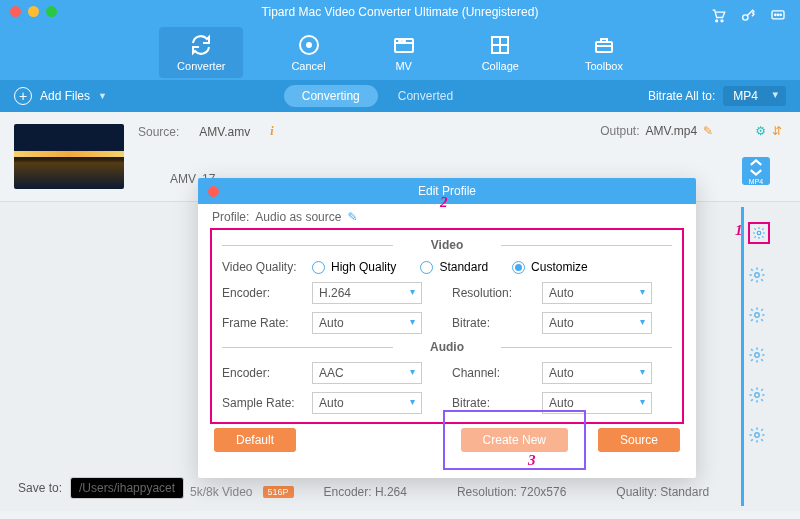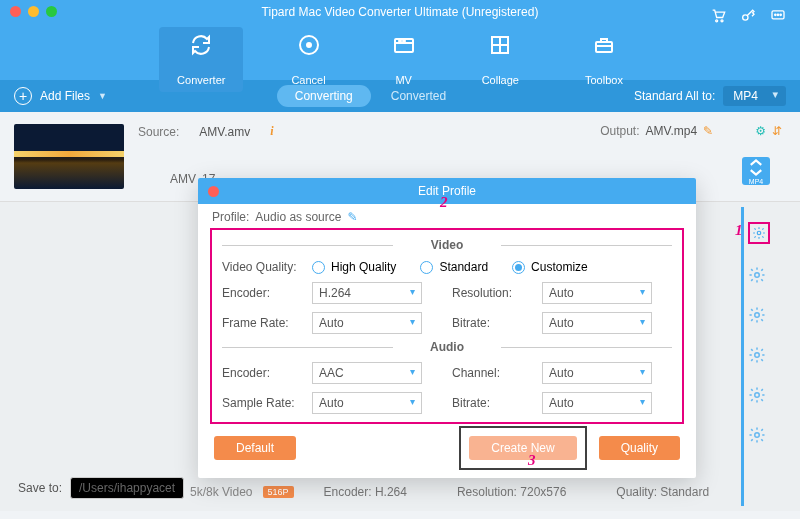--- a/index.html
+++ b/index.html
@@ -4,21 +4,21 @@
 <style>
 *{box-sizing:border-box;margin:0;padding:0;font-family:-apple-system,BlinkMacSystemFont,"Segoe UI",Helvetica,Arial,sans-serif;font-size:12px}
 body{width:800px;height:519px;background:#f0f3f6;overflow:hidden;position:relative}
 .header{background:#45abf0;height:80px;position:relative}
 .traffic{position:absolute;top:6px;left:10px;display:flex;gap:7px}
 .tdot{width:11px;height:11px;border-radius:50%}
 .tdot.r{background:#ff5f57}.tdot.y{background:#febc2e}.tdot.g{background:#28c840}
 .app-title{text-align:center;color:#fff;font-size:12px;padding-top:5px}
 .top-icons{position:absolute;right:14px;top:6px;display:flex;gap:14px;color:#fff}
 .tabbar{display:flex;justify-content:center;gap:30px;margin-top:8px}
-.tab{display:flex;flex-direction:column;align-items:center;color:#fff;padding:6px 18px;border-radius:4px;gap:17px}
+.tab{display:flex;flex-direction:column;align-items:center;color:#fff;padding:6px 18px;border-radius:4px;gap:3px}
 .tab.active{background:#3899de}
 .tab-icon{width:24px;height:24px;display:flex;align-items:center;justify-content:center}
 .tab-label{font-size:11px}
 .subbar{background:#2f97db;height:32px;display:flex;align-items:center;padding:0 14px;color:#fff}
 .addfiles{display:flex;align-items:center;gap:8px;font-size:12px}
 .plus-circ{width:18px;height:18px;border:1.5px solid #fff;border-radius:50%;display:flex;align-items:center;justify-content:center;font-size:14px;line-height:1}
 .segctl{margin:0 auto;display:flex;gap:2px}
 .seg{padding:4px 18px;border-radius:12px;color:#cfe9fa;font-size:12px}
 .seg.active{background:#5fb8f1;color:#fff}
 .convertall{display:flex;align-items:center;gap:8px;font-size:12px}
@@ -67,21 +67,21 @@
 .modal-foot{position:absolute;bottom:8px;left:0;right:0;padding:0 16px;display:flex;align-items:center}
 .btn{padding:5px 22px;border-radius:3px;color:#fff;font-size:12px;border:none}
 .btn.default{background:#f48b4b}
 .btn.create{background:#f9b391}
 .btn.cancel{background:#f48b4b}
 .foot-right{margin-left:auto;display:flex;align-items:center;gap:12px}
 .ann{position:absolute;color:#e6007e;font-weight:700;font-size:15px;font-style:italic;font-family:Georgia,serif}
 .ann.a1{left:735px;top:222px}
 .ann.a2{left:440px;top:194px}
 .ann.a3{left:528px;top:452px}
-.create-box{border:2px solid #404040;padding:8px}
+.create-box{border:2px solid #8b5cf6;padding:16px}
 svg{width:100%;height:100%}
 .caret{font-size:9px;color:#cfe9fa}
 .info-i{color:#f1962f;font-style:italic;font-family:Georgia;font-weight:700}
 </style>
 </head>
 <body>
 
 <div class="header">
   <div class="traffic">
     <div class="tdot r"></div>
@@ -161,21 +161,21 @@
   <div class="addfiles">
     <div class="plus-circ">+</div>
     <span>Add Files</span>
     <span class="caret">▼</span>
   </div>
   <div class="segctl">
     <div class="seg active">Converting</div>
     <div class="seg">Converted</div>
   </div>
   <div class="convertall">
-    <span>Standard All to:</span>
+    <span>Bitrate All to:</span>
     <div class="ca-select">MP4</div>
   </div>
 </div>
 
 <div class="file-row">
   <div class="thumb"></div>
   <div style="flex:1">
     <div class="row-top">
       <span class="lbl">Source:</span>
       <span>AMV.amv</span>
@@ -311,20 +311,20 @@
       <div class="rpair">
           <div class="plabel">Bitrate:</div>
           <div class="sel">Auto</div>
         </div>
     </div>
   </div>
   <div class="modal-foot">
     <button class="btn default">Default</button>
     <div class="foot-right">
       <div class="create-box"><button class="btn create">Create New</button></div>
-      <button class="btn cancel">Quality</button>
+      <button class="btn cancel">Source</button>
     </div>
   </div>
 </div>
 
 <div class="ann a1">1</div>
 <div class="ann a2">2</div>
 <div class="ann a3">3</div>
 
 </body></html>

